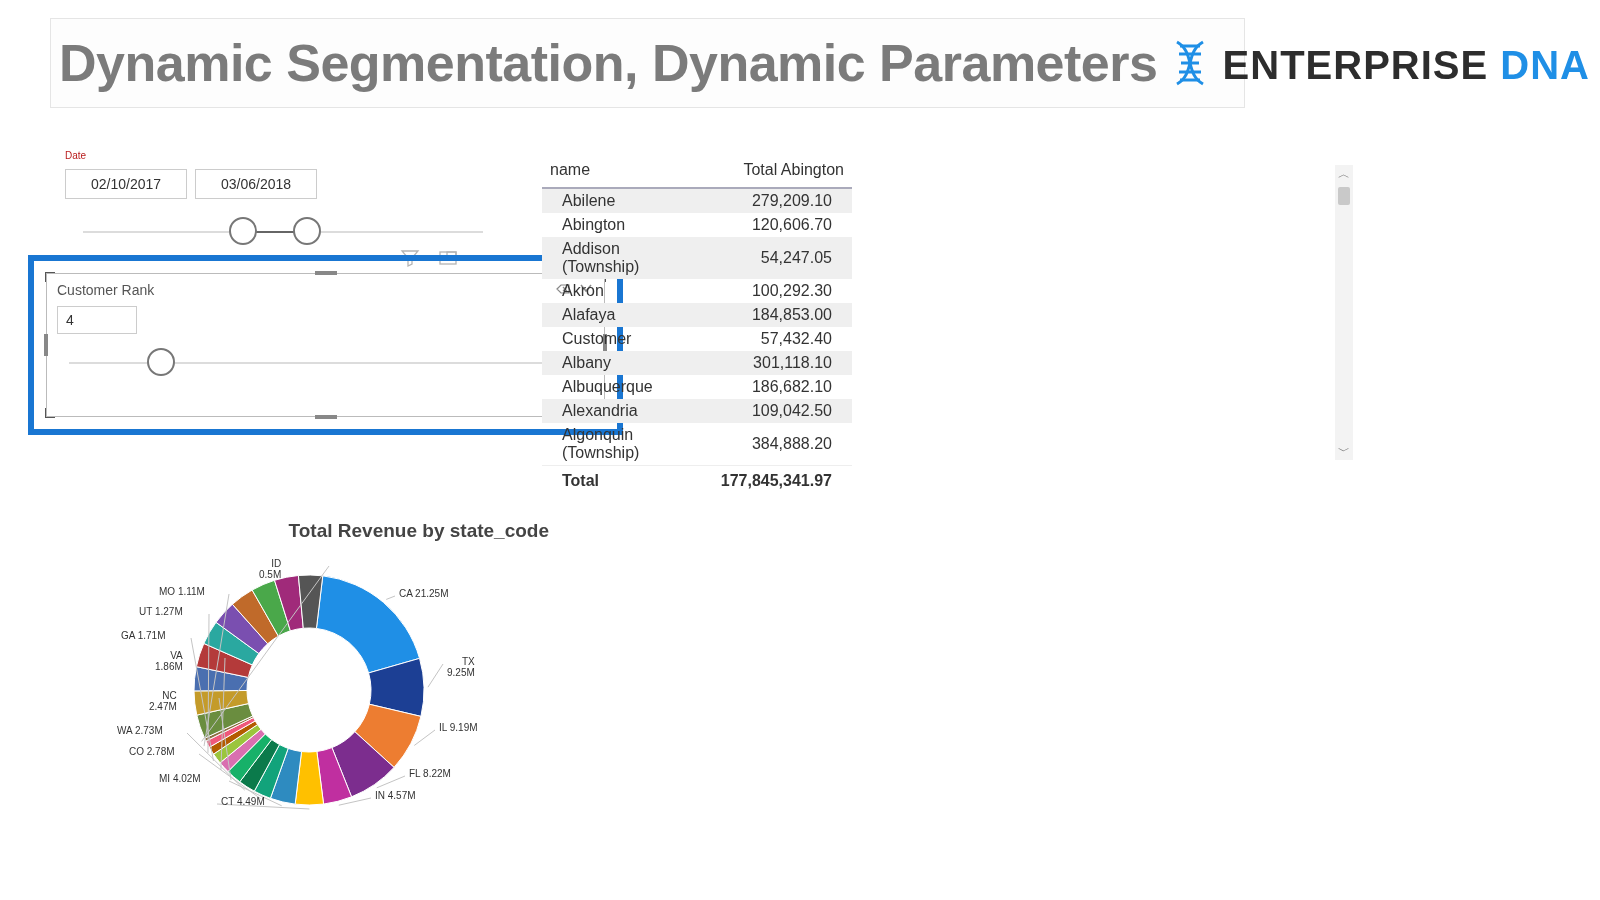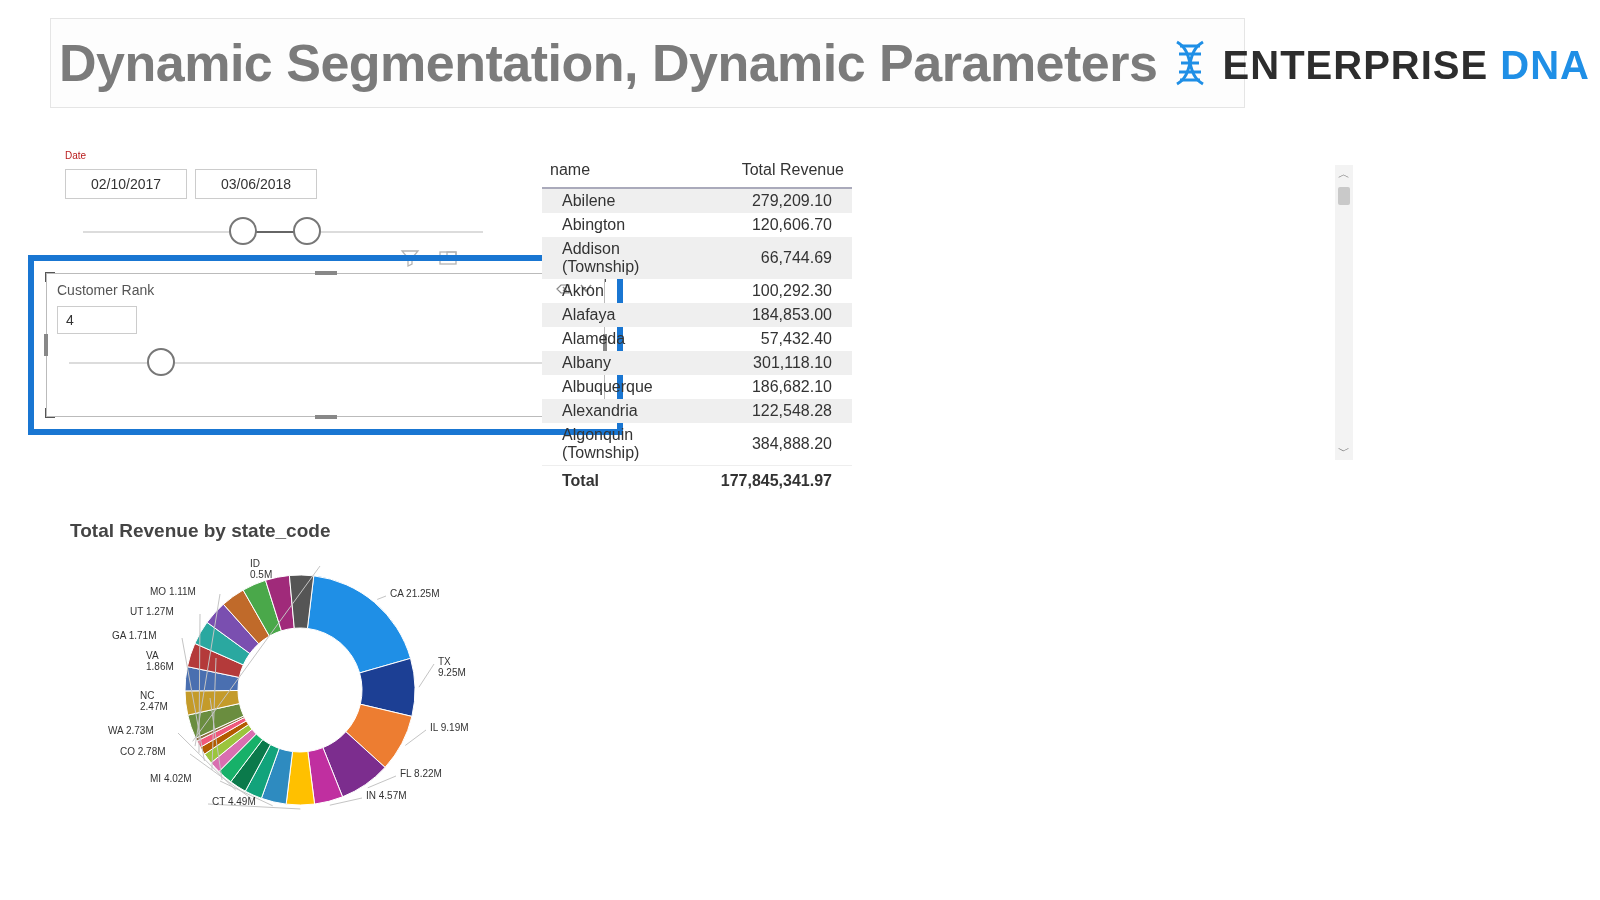--- a/index.html
+++ b/index.html
@@ -43,21 +43,21 @@
   th { text-align: left; font-weight: 400; padding: 6px 8px 8px; border-bottom: 2px solid #aab; color: #333; }
   th.num { text-align: right; }
   tbody tr:nth-child(odd) { background: #efefef; }
   td { padding: 3px 20px; }
   td.num { text-align: right; }
   tfoot td { font-weight: 700; padding-top: 6px; border-top: 1px solid #eee; }
   .scroll-col { position: absolute; left: 1335px; top: 165px; width: 18px; height: 295px; background: #f3f3f3; }
   .scroll-arrow { position: absolute; left: 0; width: 18px; height: 18px; display: flex; align-items: center; justify-content: center; color: #777; font-size: 12px; cursor: pointer; }
   .scroll-thumb { position: absolute; left: 3px; top: 22px; width: 12px; height: 18px; background: #c9c9c9; border-radius: 2px; }
   
-  .donut-wrap { position: absolute; left: 70px; top: 520px; width: 470px; }
+  .donut-wrap { position: absolute; left: 79px; top: 520px; width: 470px; text-align: right; }
   .donut-title { font-size: 19px; font-weight: 600; color: #444; margin-bottom: 8px; }
   .donut-svg-wrap { position: relative; width: 440px; height: 300px; }
   .donut-label { position: absolute; font-size: 10px; color: #333; white-space: nowrap; }
   .donut-label .ln2 { display:block; }
 </style>
 </head>
 <body>
 
 <div class="canvas">
 
@@ -144,59 +144,59 @@
         <div class="handle" id="rank-h" style="left: 18%;"></div>
       </div>
     </div>
   </div>
 
   <div class="table-wrap">
     <table>
       <thead>
           <tr>
         <th>name</th>
-        <th class="num">Total Revenue</th>
+        <th class="num">Total Abington</th>
       </tr>
         </thead>
       <tbody id="tbody">
           <tr>
             <td>Abilene</td>
             <td class="num">279,209.10</td>
           </tr>
           <tr>
             <td>Abington</td>
             <td class="num">120,606.70</td>
           </tr>
           <tr>
             <td>Addison (Township)</td>
-            <td class="num">66,744.69</td>
+            <td class="num">54,247.05</td>
           </tr>
           <tr>
             <td>Akron</td>
             <td class="num">100,292.30</td>
           </tr>
           <tr>
             <td>Alafaya</td>
             <td class="num">184,853.00</td>
           </tr>
           <tr>
-            <td>Alameda</td>
+            <td>Customer</td>
             <td class="num">57,432.40</td>
           </tr>
           <tr>
             <td>Albany</td>
             <td class="num">301,118.10</td>
           </tr>
           <tr>
             <td>Albuquerque</td>
             <td class="num">186,682.10</td>
           </tr>
           <tr>
             <td>Alexandria</td>
-            <td class="num">122,548.28</td>
+            <td class="num">109,042.50</td>
           </tr>
           <tr>
             <td>Algonquin (Township)</td>
             <td class="num">384,888.20</td>
           </tr>
         </tbody>
       <tfoot>
           <tr>
         <td>Total</td>
         <td class="num">177,845,341.97</td>

